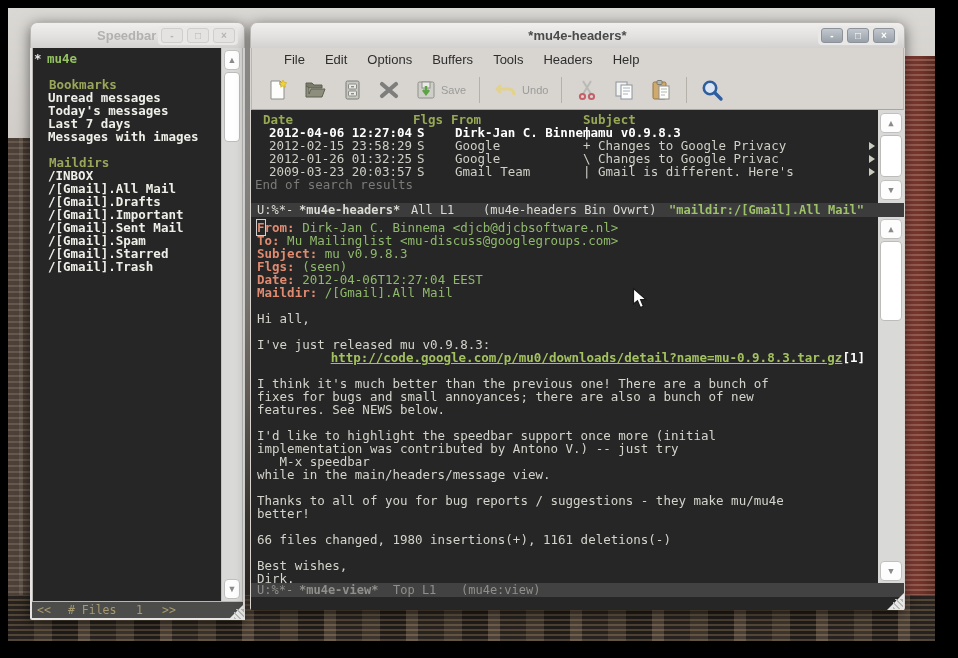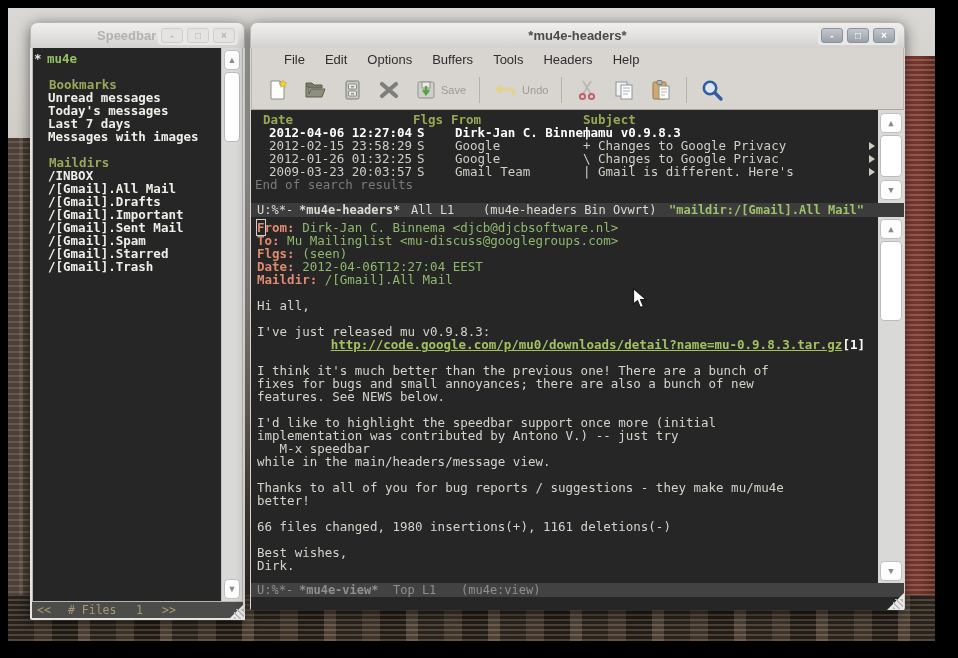--- a/index.html
+++ b/index.html
@@ -297,20 +297,21 @@
       <span style="left:48px" class="ml-buffer">*mu4e-headers*</span>
       <span style="left:160px">All L1</span>
       <span style="left:232px">(mu4e-headers Bin Ovwrt)</span>
       <span style="left:418px" class="ml-query">"maildir:/[Gmail].All Mail"</span>
     </div>
 
     <div class="view-pane">
       <div id="view-lines">
           <div class="vline"><span class="f-label"><span class="cursor-box">F</span>rom:</span><span class="f-value"> Dirk-Jan C. Binnema &lt;djcb@djcbsoftware.nl&gt;</span></div>
           <div class="vline"><span class="f-label">To:</span><span class="f-value"> Mu Mailinglist &lt;mu-discuss@googlegroups.com&gt;</span></div>
+          <div class="vline"><span class="f-label">Subject:</span><span class="f-value"> mu v0.9.8.3</span></div>
           <div class="vline"><span class="f-label">Flgs:</span><span class="f-value"> (seen)</span></div>
           <div class="vline"><span class="f-label">Date:</span><span class="f-value"> 2012-04-06T12:27:04 EEST</span></div>
           <div class="vline"><span class="f-label">Maildir:</span><span class="f-value"> /[Gmail].All Mail</span></div>
           <div class="vline">&nbsp;</div>
           <div class="vline"><span>Hi all,</span></div>
           <div class="vline">&nbsp;</div>
           <div class="vline"><span>I've just released mu v0.9.8.3:</span></div>
           <div class="vline"><span>     </span><span class="seg-link">http://code.google.com/p/mu0/downloads/detail?name=mu-0.9.8.3.tar.gz</span><span class="seg-bold">[1]</span></div>
           <div class="vline">&nbsp;</div>
           <div class="vline"><span>I think it's much better than the previous one! There are a bunch of</span></div>

